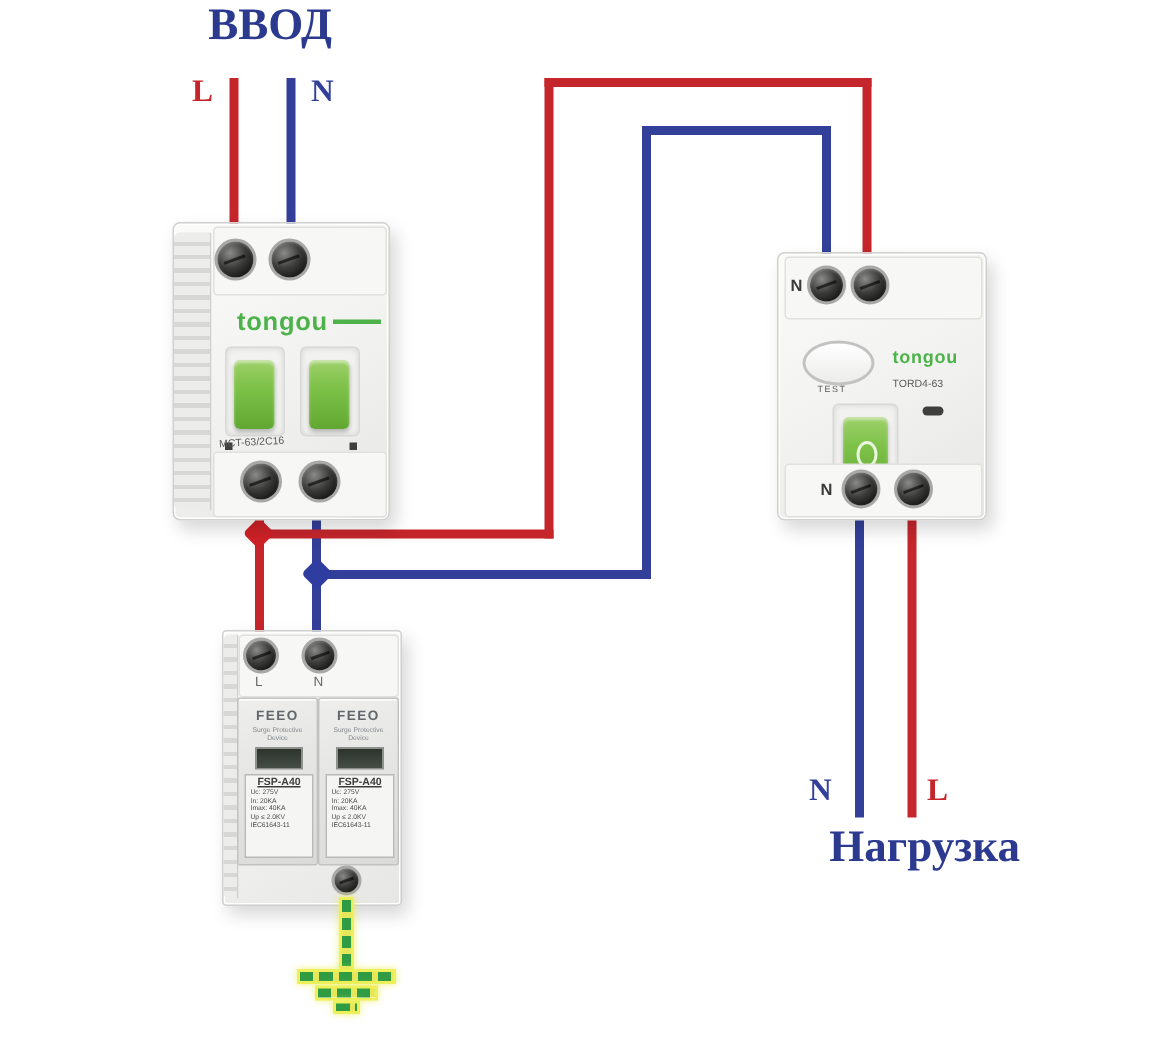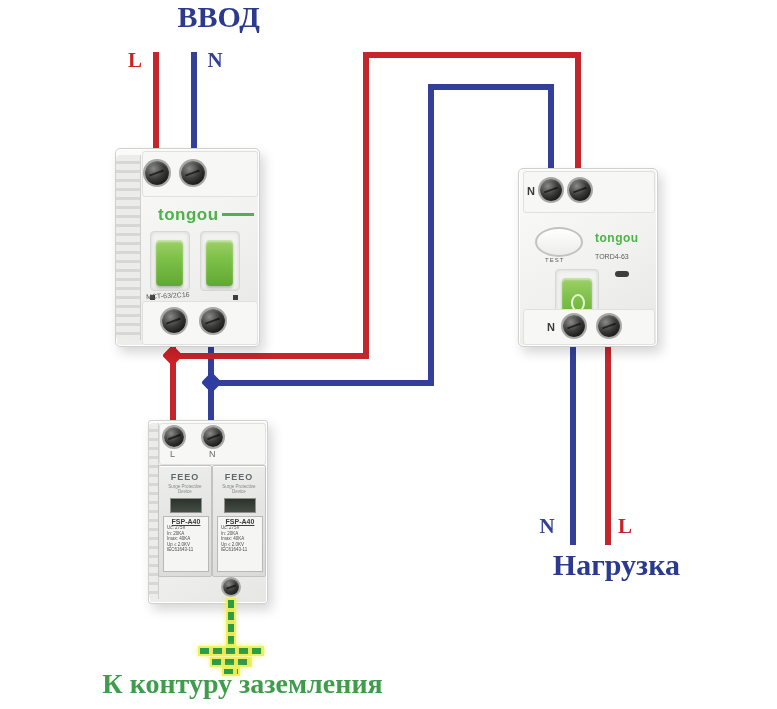--- a/index.html
+++ b/index.html
@@ -50,21 +50,21 @@
          box-shadow:0 0 0 2px rgba(236,239,85,.95), 0 0 5px 2px rgba(236,239,85,.8);}
   .gbar{position:absolute;background:repeating-linear-gradient(90deg,#2f9c44 0 9px,#e6e75b 9px 13px);
         box-shadow:0 0 0 2px rgba(236,239,85,.95), 0 0 5px 2px rgba(236,239,85,.8);}
   .groundtext{position:absolute;font-family:"Liberation Serif",serif;font-weight:bold;color:#3f9c4c;text-align:center;}
 </style>
 </head>
 <body>
 
 <div id="stage">
 
-  <div class="cap" style="left:100px;top:0px;width:160px;font-size:30px;text-align:right;">ВВОД</div>
+  <div class="cap" style="left:100px;top:0px;width:160px;font-size:30px;">ВВОД</div>
   <div class="pole red" style="left:125px;top:48px;">L</div>
   <div class="pole blue" style="left:205px;top:48px;">N</div>
 
   <div class="w blue" style="left:191px;top:52px;width:6px;height:98px;"></div>
   <div class="w blue" style="left:208px;top:340px;width:6px;height:88px;"></div>
   <div class="w blue" style="left:208px;top:380px;width:226px;height:6px;"></div>
   <div class="w blue" style="left:428px;top:84px;width:6px;height:302px;"></div>
   <div class="w blue" style="left:428px;top:84px;width:126px;height:6px;"></div>
   <div class="w blue" style="left:548px;top:84px;width:6px;height:88px;"></div>
   <div class="w blue" style="left:570px;top:340px;width:6px;height:205px;"></div>
@@ -160,19 +160,18 @@
       </div>
     </div>
 
     <div class="screw" style="left:74px;top:158px;width:16px;height:16px;"></div>
   </div>
 
   <div class="gwire" style="left:228px;top:600px;width:6px;height:46px;"></div>
   <div class="gbar" style="left:200px;top:648px;width:62px;height:6px;"></div>
   <div class="gbar" style="left:212px;top:659px;width:38px;height:6px;"></div>
   <div class="gbar" style="left:224px;top:669px;width:14px;height:5px;"></div>
-  <div class="groundtext" style="left:55px;top:668px;width:375px;font-size:28px;">К контуру заземления</div>
 
   <div class="pole blue" style="left:537px;top:514px;">N</div>
   <div class="pole red" style="left:615px;top:514px;">L</div>
   <div class="cap" style="left:502px;top:548px;width:178px;font-size:30px;text-align:right;">Нагрузка</div>
 
 </div>
 
 </body></html>

